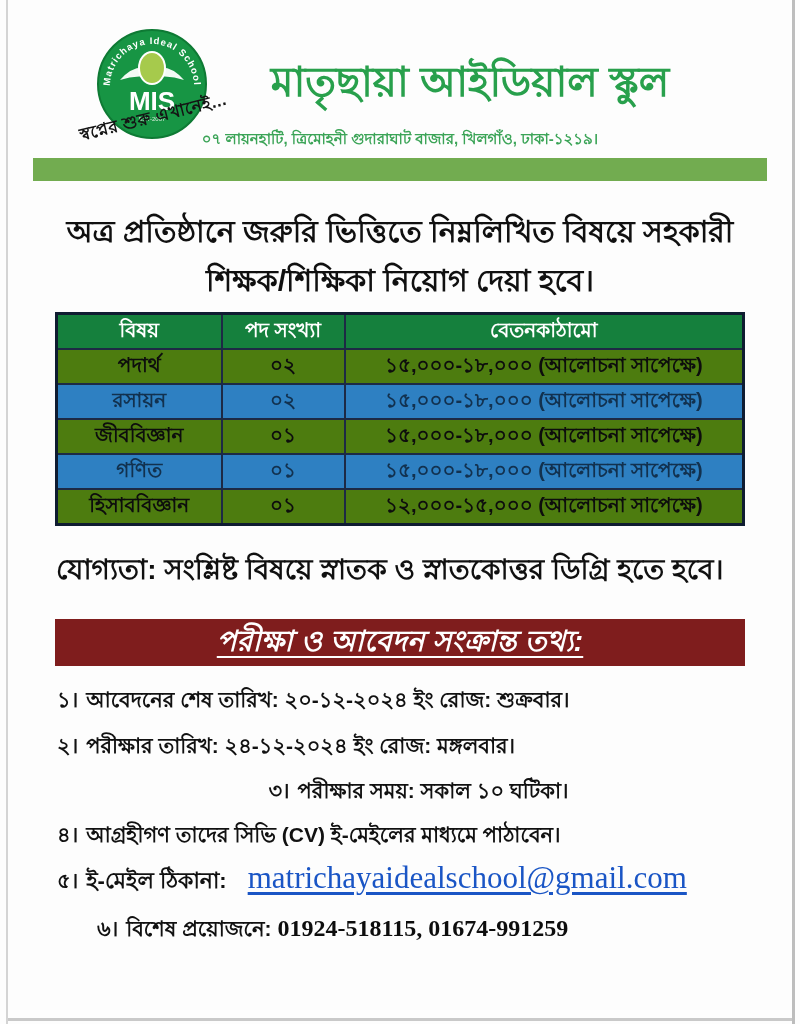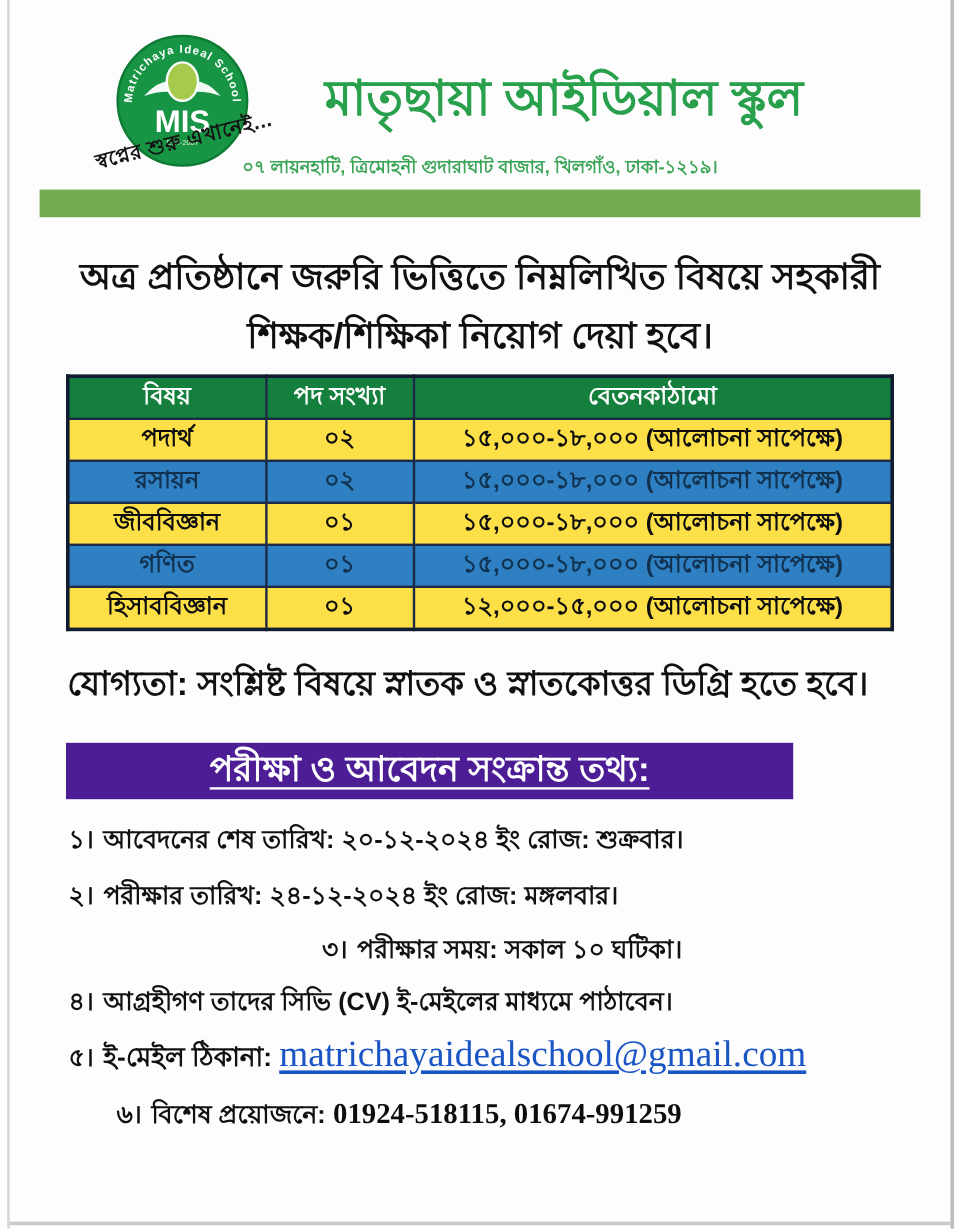--- a/index.html
+++ b/index.html
@@ -28,43 +28,43 @@
   .announce { position:absolute; left:30px; right:30px; top:207px; text-align:center;
               font-size:30px; font-weight:700; color:#101010; line-height:49px; }
 
   
   .vtable-wrap { position:absolute; left:55px; top:312px; width:690px; }
   table.vtable { width:100%; border-collapse:collapse; border:3px solid #0f1c31; }
   table.vtable th, table.vtable td { border:2px solid #1d2a45; height:31px;
               text-align:center; vertical-align:middle; font-size:20px; font-weight:700;
               padding:0 4px; }
   table.vtable th { background:#15803d; color:#ffffff; }
-  tr.row-light td { background:#fde047; color:#0d0d0d; }
+  tr.row-light td { background:#4d7c0f; color:#0d0d0d; }
   tr.row-dark  td { background:#2e80c2; color:#12314f; }
 
   
   .qualification { position:absolute; left:56px; right:20px; top:548px;
                    font-size:28px; font-weight:700; color:#101010; }
 
   
-  .section-bar { position:absolute; left:55px; top:619px; width:606px; height:47px;
-                 background:#4c1d95; display:flex; align-items:center; justify-content:center; }
+  .section-bar { position:absolute; left:55px; top:619px; width:690px; height:47px;
+                 background:#7f1d1d; display:flex; align-items:center; justify-content:center;font-style:italic; }
   .section-bar span { color:#ffffff; font-size:29px; font-weight:700;
                       text-decoration:underline; text-underline-offset:5px; }
 
   
   .item { position:absolute; left:57px; right:20px; font-size:21px; font-weight:700;
           color:#111111; white-space:nowrap; }
   .item .marker { margin-right:8px; }
   .item-1 { top:684px; } .item-2 { top:730px; } .item-3 { top:775px;text-align:center; }
   .item-4 { top:819px; } .item-5 { top:860px; } .item-6 { top:913px;margin-left:40px; }
   .item-5 .label { font-size:22px; }
   .email-link { font-family:"Liberation Serif", serif; font-weight:400; font-size:31px;
                 color:#1a55c5; text-decoration:underline; text-underline-offset:4px;
-                margin-left:6px; cursor:pointer; }
+                margin-left:21px; cursor:pointer; }
   .phones { font-family:"Liberation Serif", serif; font-weight:700; font-size:24px;
             color:#0d0d0d; margin-left:6px; }
 </style>
 </head>
 <body>
 
 <div class="page">
   <div class="edge-left"></div>
   <div class="edge-right"></div>
   <div class="edge-bottom"></div>

